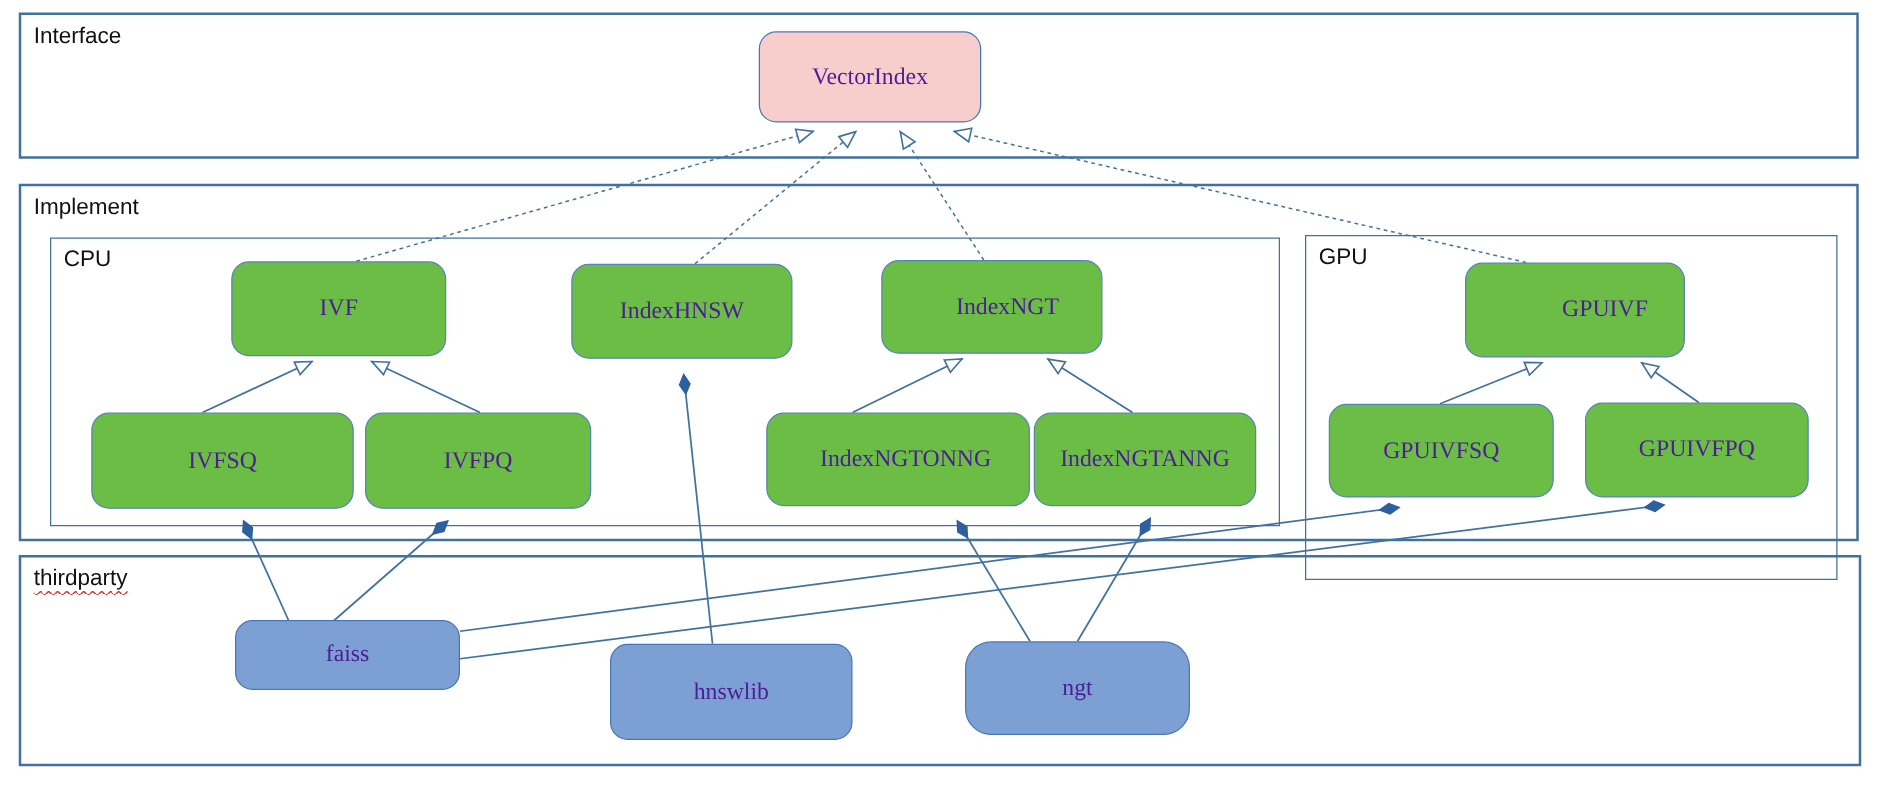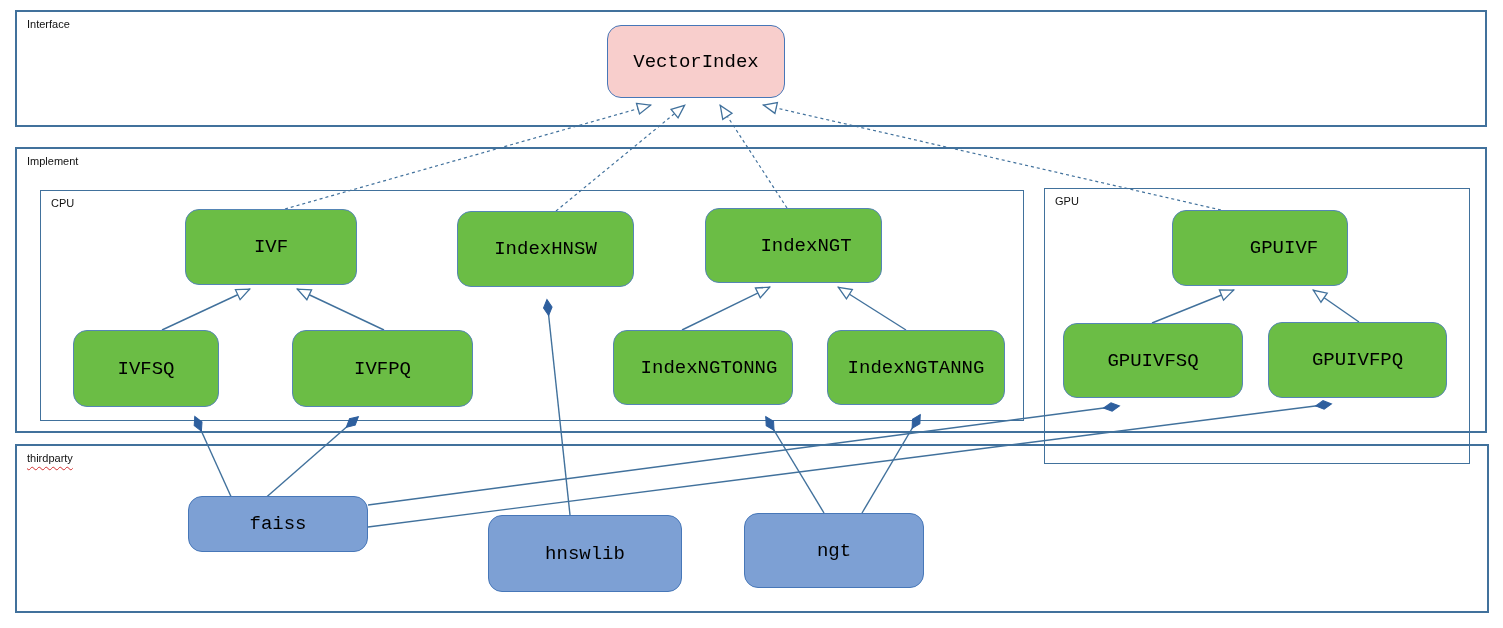--- a/index.html
+++ b/index.html
@@ -4,31 +4,31 @@
 <style>
   html,body { margin:0; padding:0; background:#ffffff; }
   #stage {
     position:relative; width:1503px; height:628px; background:#ffffff;
     font-family:"Liberation Sans", sans-serif; overflow:hidden;
   }
   .container { position:absolute; border:2px solid #41719c; background:transparent; box-sizing:border-box; }
   .container.inner { border-width:1.5px; }
   .container-label {
     position:absolute; top:6px; left:10px;
-    font-family:"Liberation Sans", sans-serif; font-size:11px; color:#111111; white-space:nowrap;
+    font-family:"Liberation Sans", sans-serif; font-size:18px; color:#111111; white-space:nowrap;
   }
   .container-label.squiggly {
     text-decoration: underline wavy #d22f2f;
     text-decoration-thickness:1px; text-underline-offset:4px;
   }
   #edge-layer { position:absolute; left:0; top:0; pointer-events:none; }
   .node {
     position:absolute; display:flex; align-items:center; justify-content:center;
     border-radius:14px; box-sizing:border-box;
-    font-family:Liberation Mono, monospace; font-size:19px; color:#000000; white-space:nowrap;
+    font-family:Liberation Serif, serif; font-size:19px; color:#4c1d95; white-space:nowrap;
   }
   .node.impl      { background:#6bbd45; border:1.5px solid #5585b5; }
   .node.interface { background:#f8cecc; border:1.5px solid #4777b8; }
   .node.lib       { background:#7da0d4; border:1.5px solid #4777b8; }
 </style>
 </head>
 <body>
 
 <div id="stage">
     <div class="container" style="left: 15px; top: 10px; width: 1472px; height: 117px; border-color: rgb(65, 113, 156);">
@@ -70,23 +70,23 @@
       <line x1="368" y1="505" x2="1119" y2="406" stroke="#41719c" stroke-width="1.4" marker-end="url(#m-diamond)"></line>
       <line x1="368" y1="527" x2="1331" y2="404" stroke="#41719c" stroke-width="1.4" marker-end="url(#m-diamond)"></line>
       <line x1="570" y1="515" x2="547" y2="300" stroke="#41719c" stroke-width="1.4" marker-end="url(#m-diamond)"></line>
       <line x1="824" y1="513" x2="766" y2="417" stroke="#41719c" stroke-width="1.4" marker-end="url(#m-diamond)"></line>
       <line x1="862" y1="513" x2="920" y2="415" stroke="#41719c" stroke-width="1.4" marker-end="url(#m-diamond)"></line>
     </svg>
     <div class="node interface" style="left: 607px; top: 25px; width: 178px; height: 73px;">VectorIndex</div>
     <div class="node impl" style="left: 185px; top: 209px; width: 172px; height: 76px;">IVF</div>
     <div class="node impl" style="left: 457px; top: 211px; width: 177px; height: 76px;">IndexHNSW</div>
     <div class="node impl" style="left: 705px; top: 208px; width: 177px; height: 75px; padding-left: 25px;">IndexNGT</div>
-    <div class="node impl" style="left: 73px; top: 330px; width: 146px; height: 77px;">IVFSQ</div>
+    <div class="node impl" style="left: 73px; top: 330px; width: 210px; height: 77px;">IVFSQ</div>
     <div class="node impl" style="left: 292px; top: 330px; width: 181px; height: 77px;">IVFPQ</div>
-    <div class="node impl" style="left: 613px; top: 330px; width: 180px; height: 75px; padding-left: 12px;">IndexNGTONNG</div>
+    <div class="node impl" style="left: 613px; top: 330px; width: 211px; height: 75px; padding-left: 12px;">IndexNGTONNG</div>
     <div class="node impl" style="left: 827px; top: 330px; width: 178px; height: 75px;">IndexNGTANNG</div>
     <div class="node impl" style="left: 1172px; top: 210px; width: 176px; height: 76px; padding-left: 48px;">GPUIVF</div>
     <div class="node impl" style="left: 1063px; top: 323px; width: 180px; height: 75px;">GPUIVFSQ</div>
     <div class="node impl" style="left: 1268px; top: 322px; width: 179px; height: 76px;">GPUIVFPQ</div>
     <div class="node lib" style="left: 188px; top: 496px; width: 180px; height: 56px;">faiss</div>
     <div class="node lib" style="left: 488px; top: 515px; width: 194px; height: 77px;">hnswlib</div>
-    <div class="node lib" style="left: 744px; top: 513px; width: 180px; height: 75px;">ngt</div>
+    <div class="node lib" style="left: 772px; top: 513px; width: 180px; height: 75px; border-radius: 21px;">ngt</div>
   </div>
 
 </body></html>

